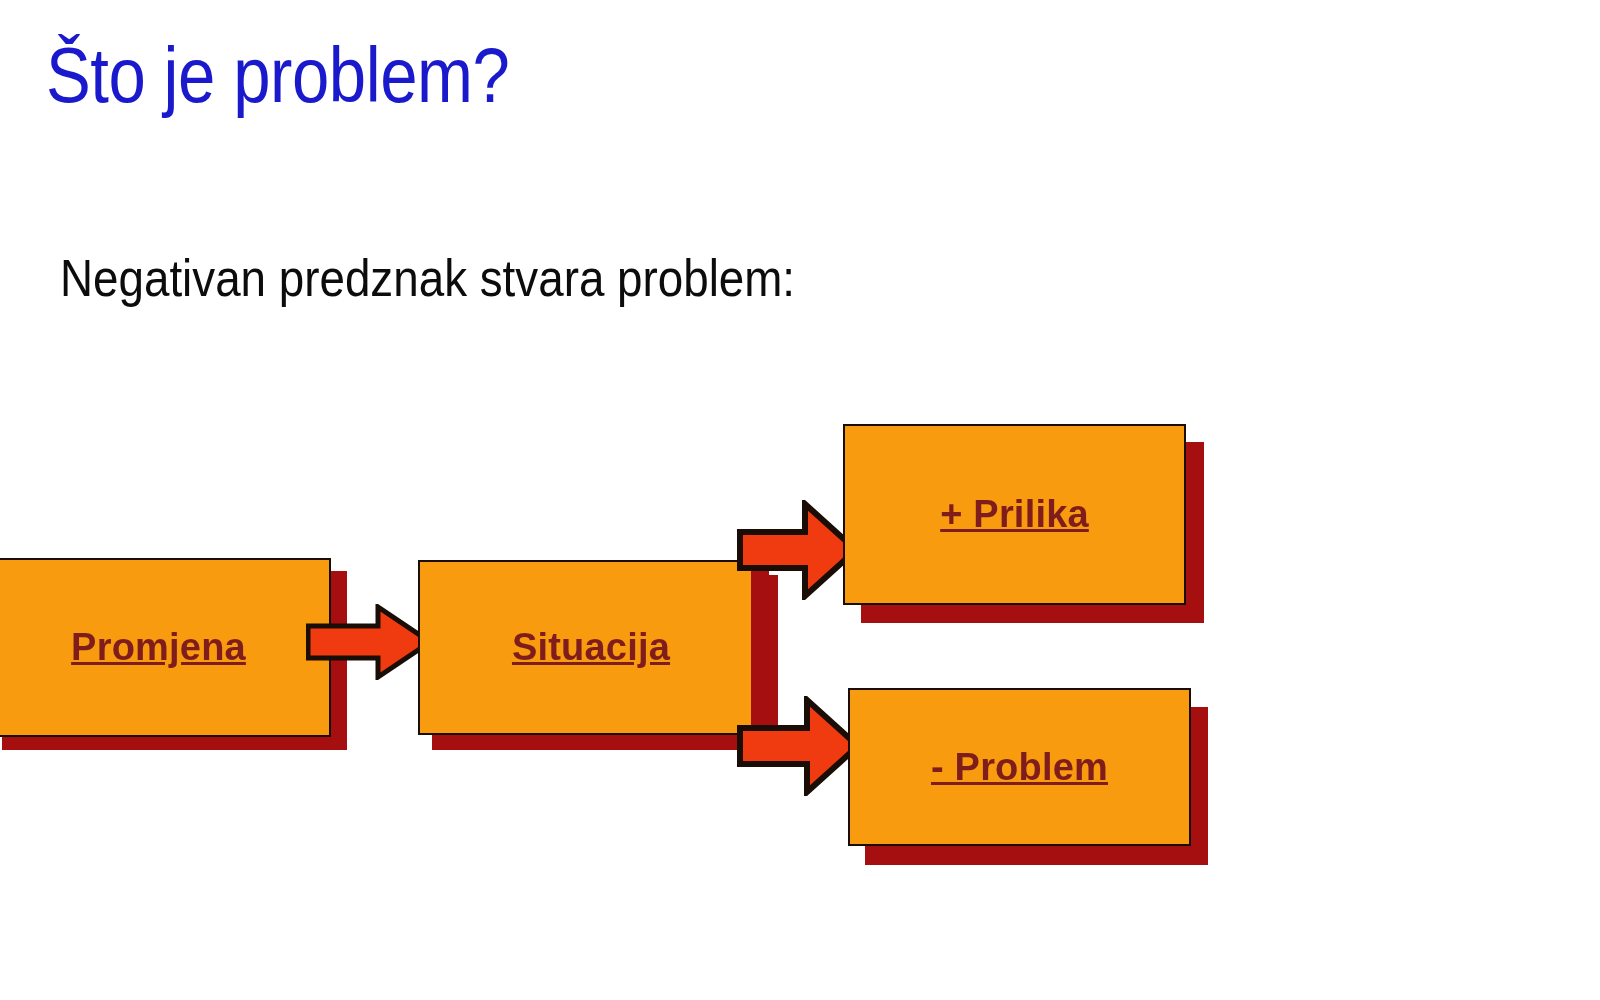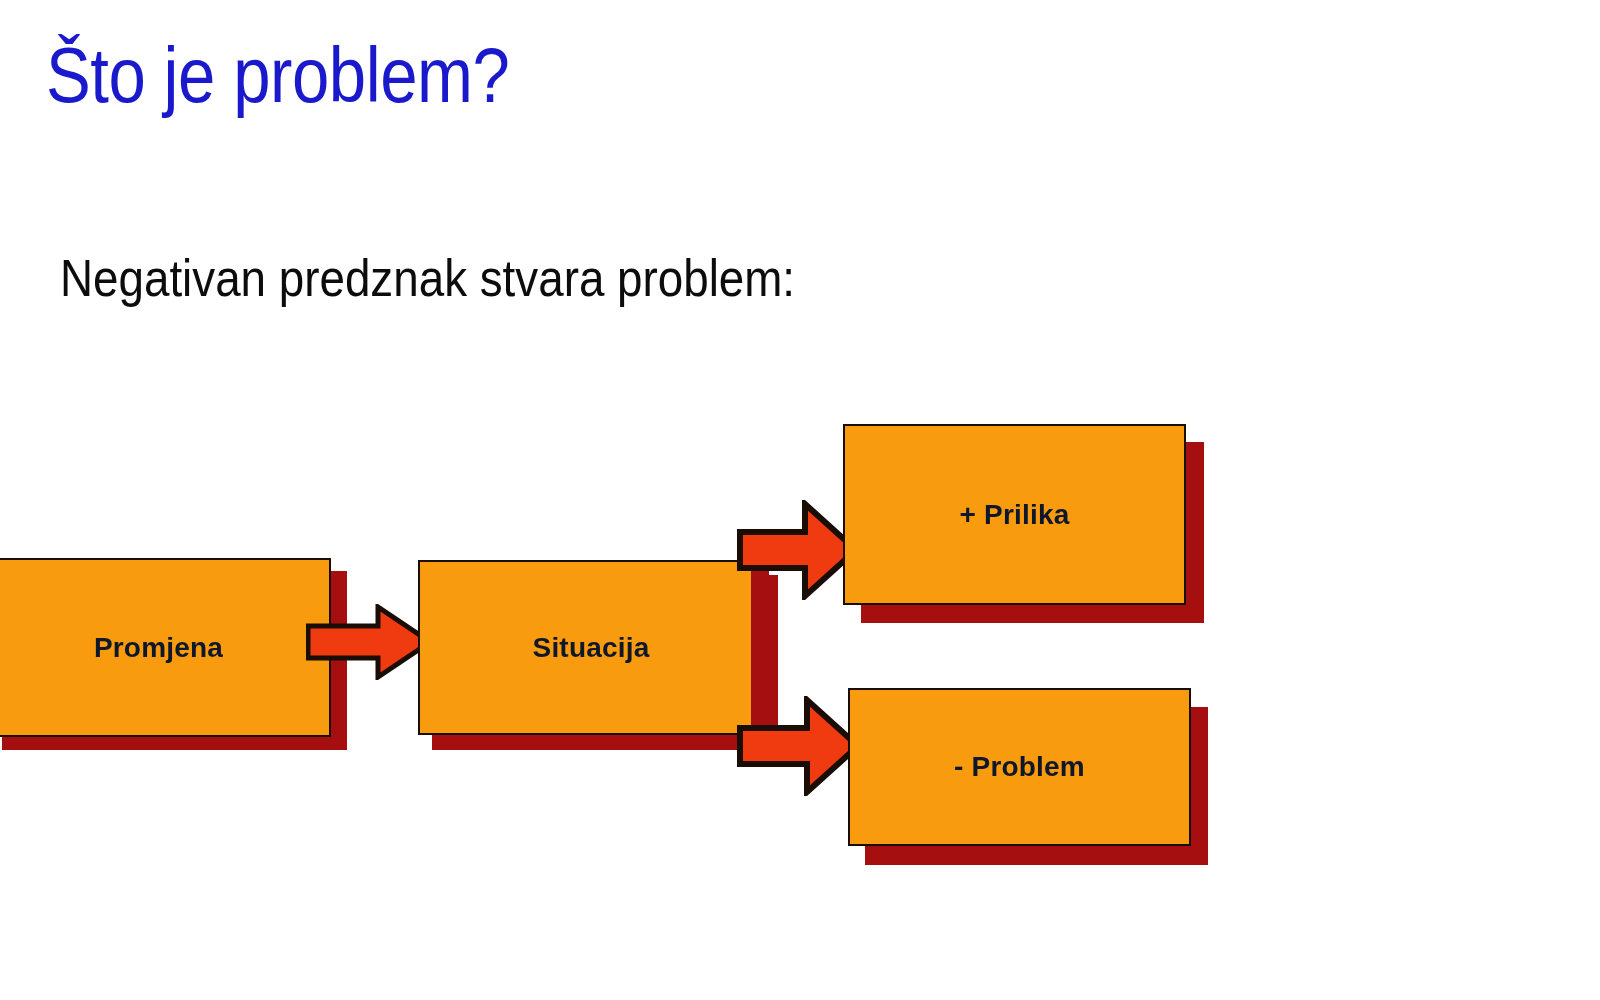--- a/index.html
+++ b/index.html
@@ -79,24 +79,25 @@
     position: absolute;
     left: 0;
     top: 0;
     width: 100%;
     height: 100%;
     display: flex;
     align-items: center;
     justify-content: center;
     font-family: "Liberation Sans", sans-serif;
     font-weight: bold;
-    font-size: 28px;
-    color: #0f172a;
+    font-size: 38px;
+    color: #7f1d1d;
     letter-spacing: 0.2px;
     white-space: nowrap;
+    text-decoration: underline;
   }
 
   
   #node-promjena { left: -14px; top: 558px; width: 361px; height: 192px; }
   #node-promjena .node-face { left: 0; top: 0; width: 345px; height: 179px; }
 
   #node-situacija { left: 418px; top: 560px; width: 363px; height: 190px; }
   #node-situacija .node-face { left: 0; top: 0; width: 346px; height: 175px; padding-left: 17px; }
 
   #node-prilika { left: 843px; top: 424px; width: 364px; height: 200px; }

